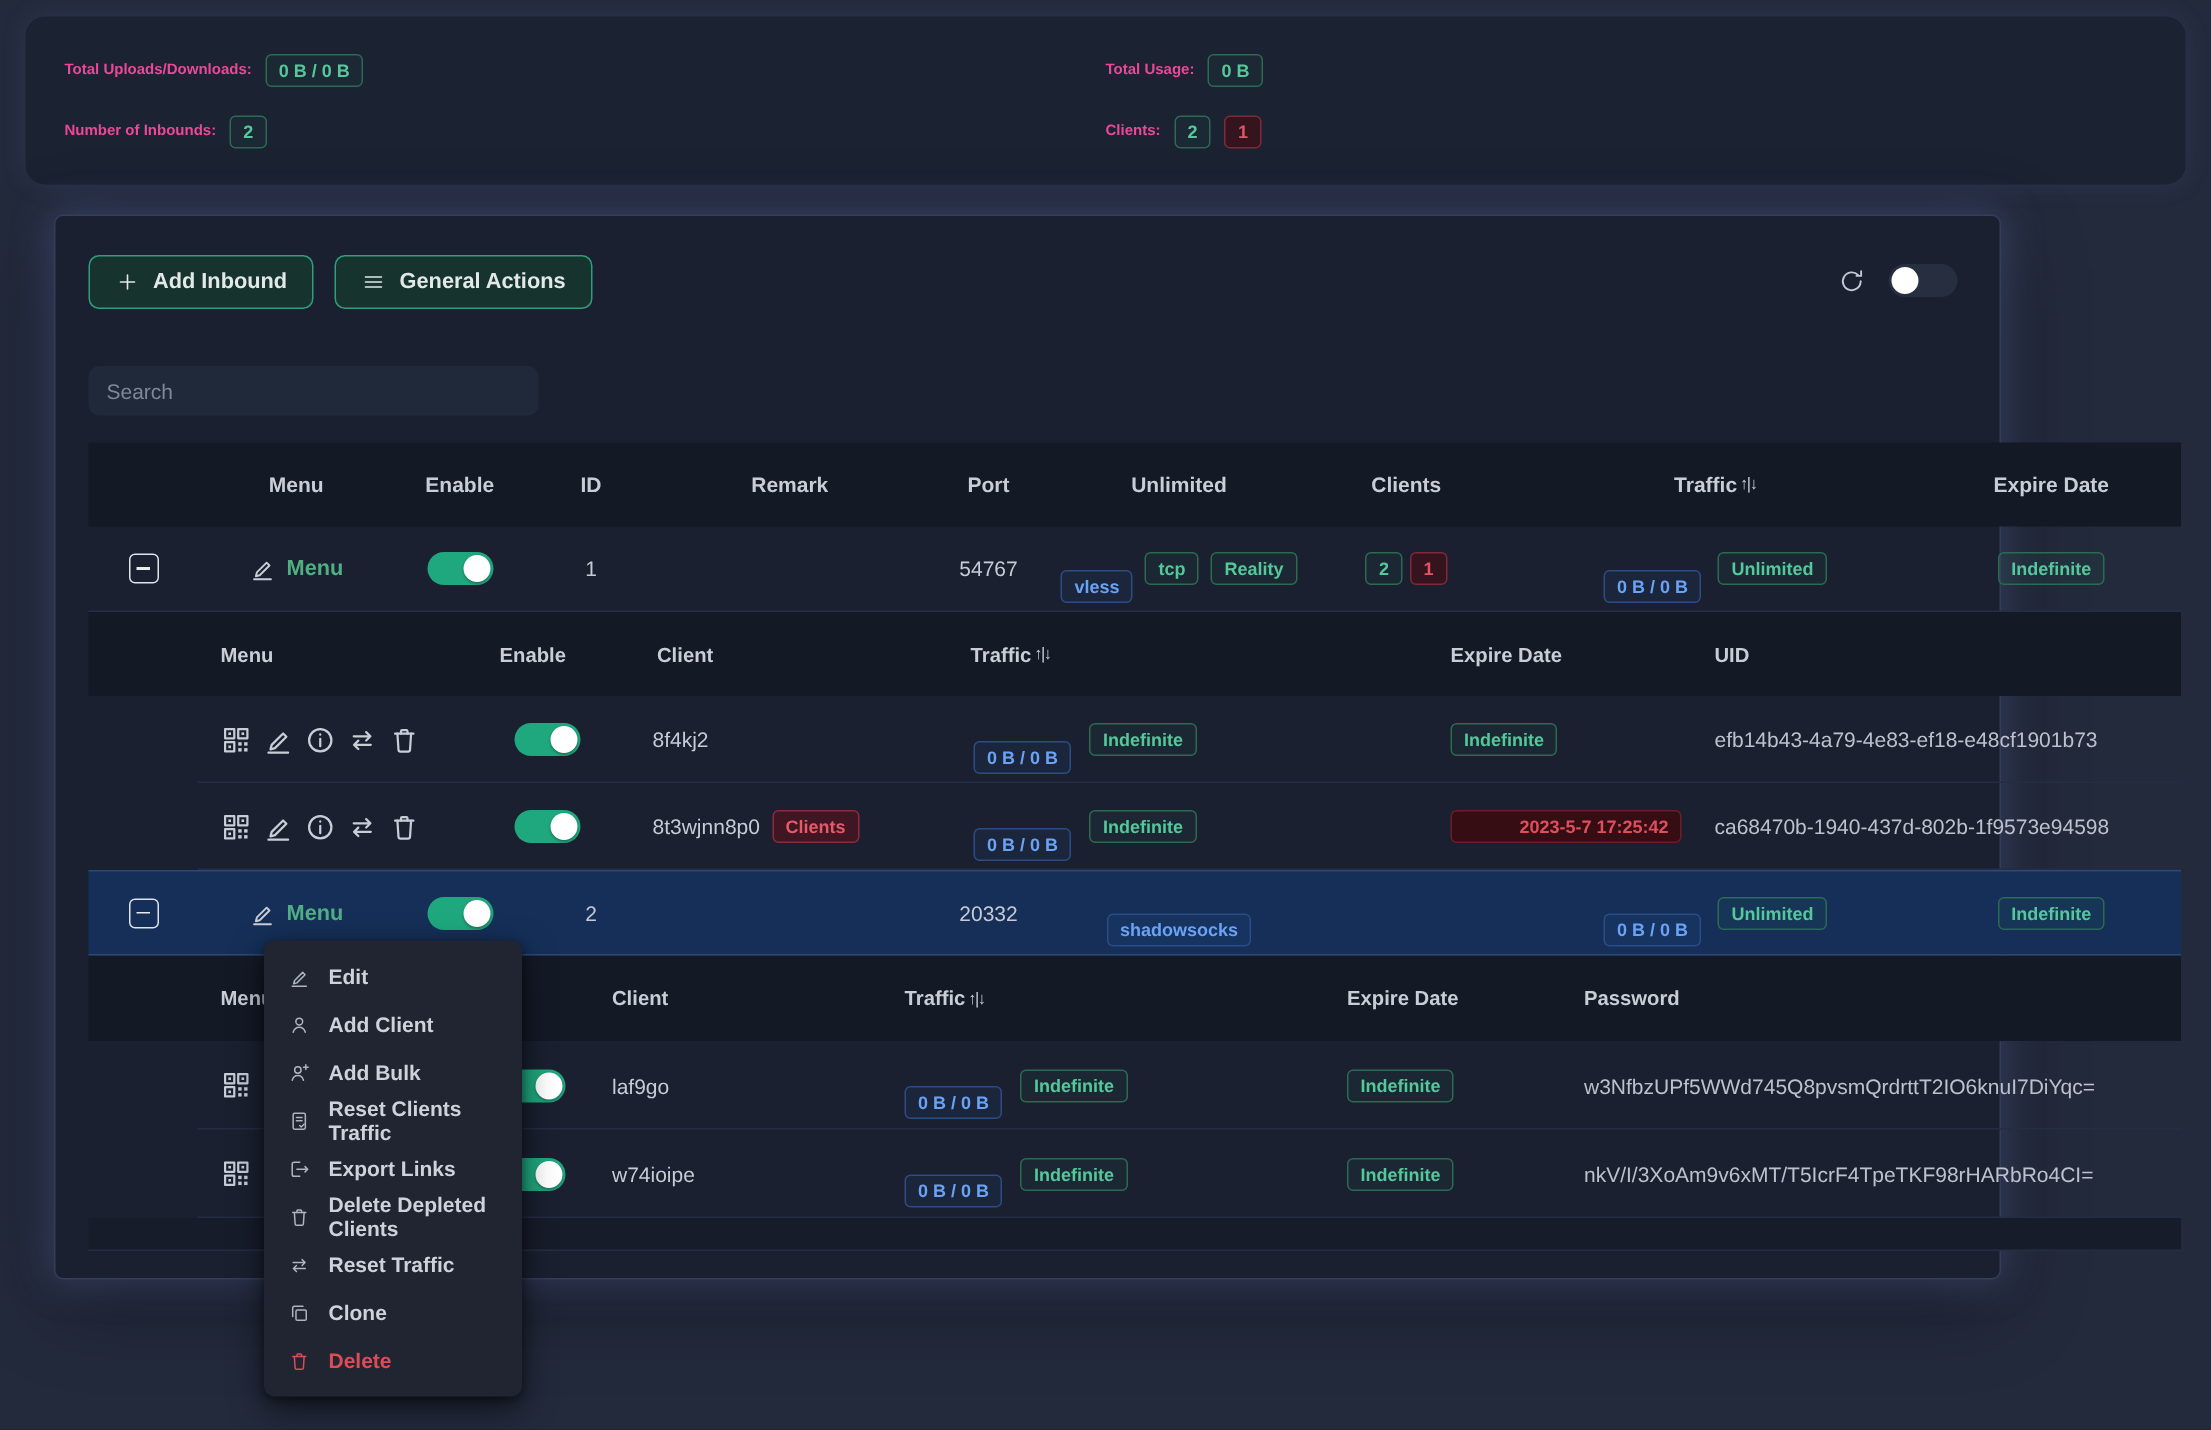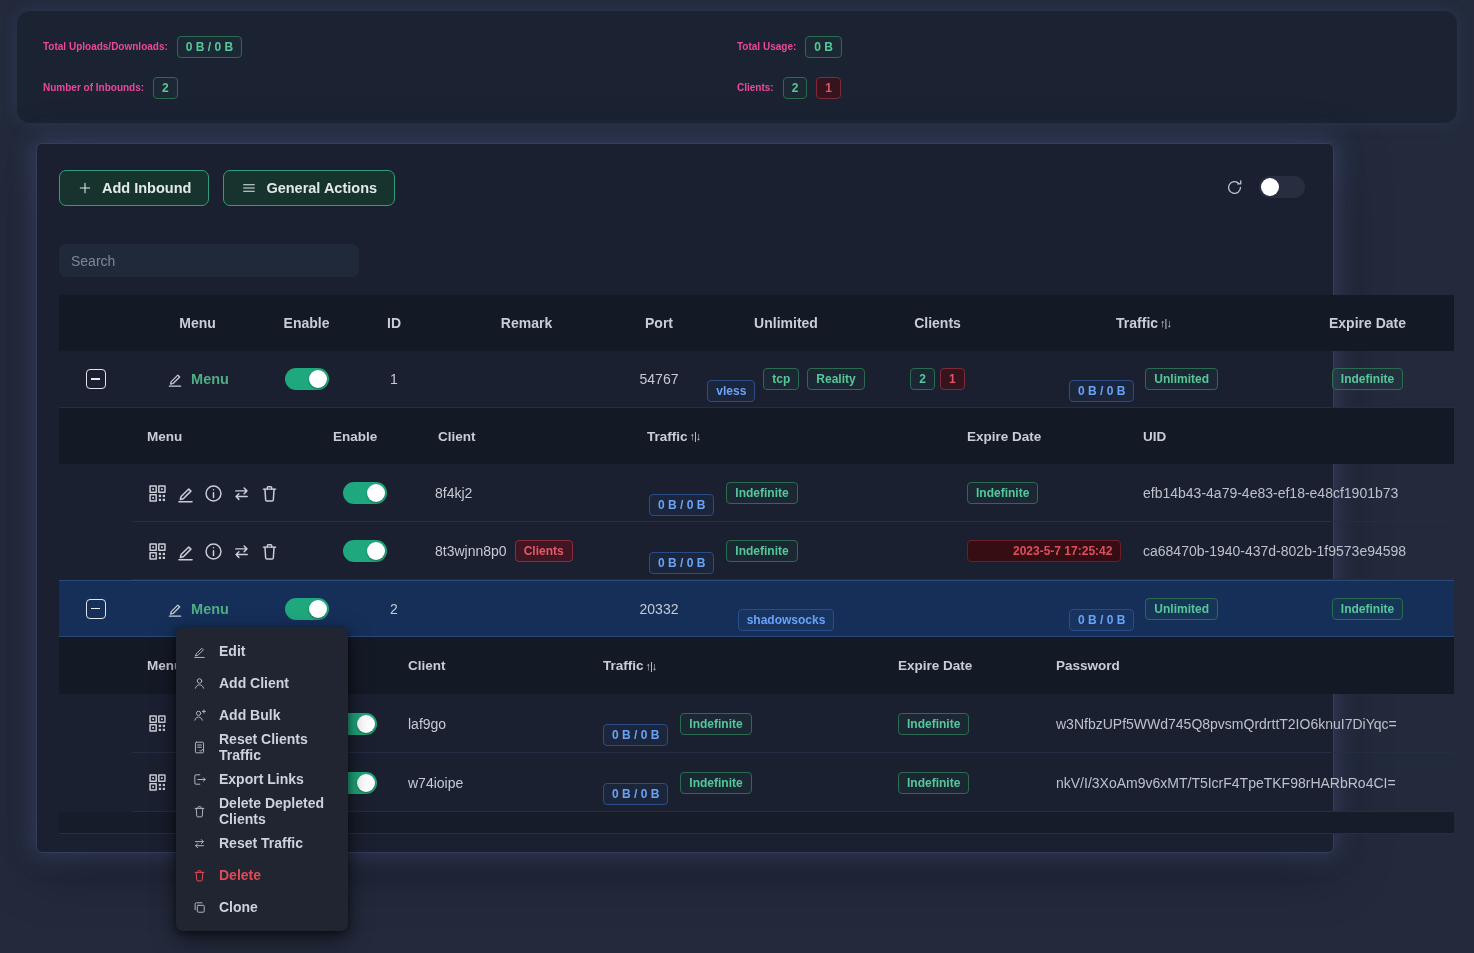--- a/index.html
+++ b/index.html
@@ -500,25 +500,25 @@
         <use href="#i-trash"></use>
       </svg>
     <span>Delete Depleted Clients</span>
   </div>
   <div class="mi">
     <svg class="ic-s">
         <use href="#i-swap"></use>
       </svg>
     <span>Reset Traffic</span>
   </div>
+  <div class="mi">
+    <svg class="ic-s">
+        <use href="#i-clone"></use>
+      </svg>
+    <span>Clone</span>
+  </div>
   <div class="mi danger">
     <svg class="ic-s">
         <use href="#i-trash"></use>
       </svg>
     <span>Delete</span>
   </div>
-  <div class="mi">
-    <svg class="ic-s">
-        <use href="#i-clone"></use>
-      </svg>
-    <span>Clone</span>
-  </div>
 </div>
 
 </body></html>

